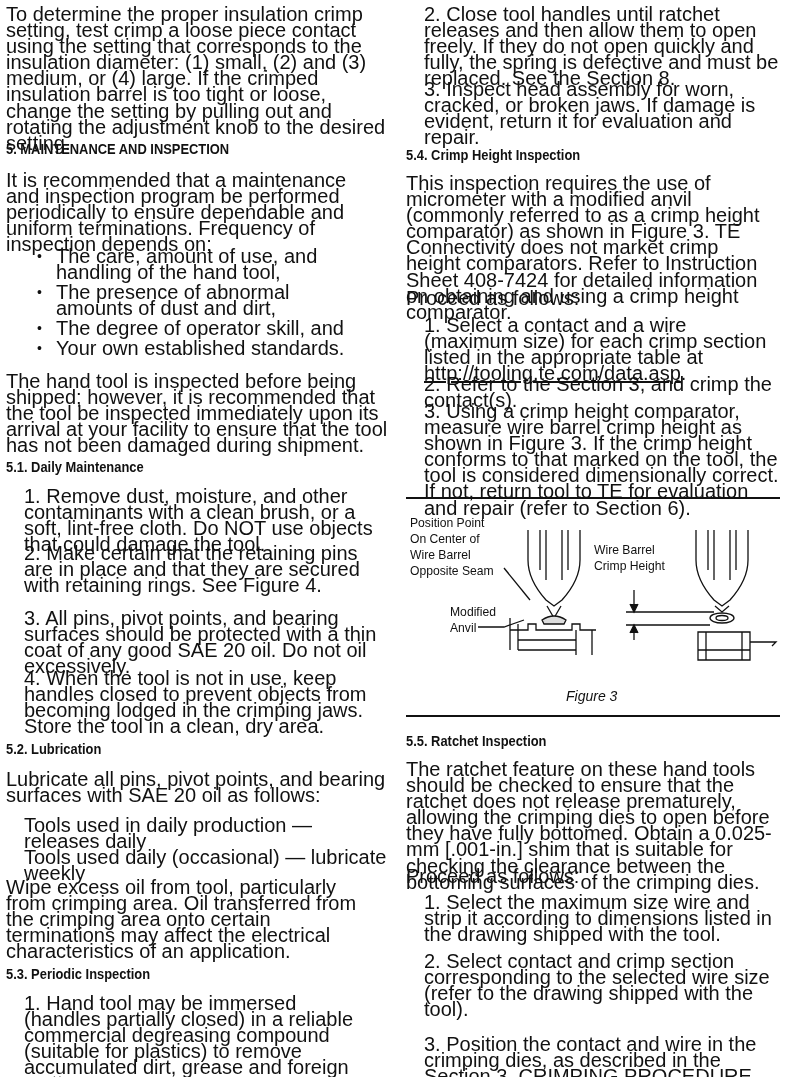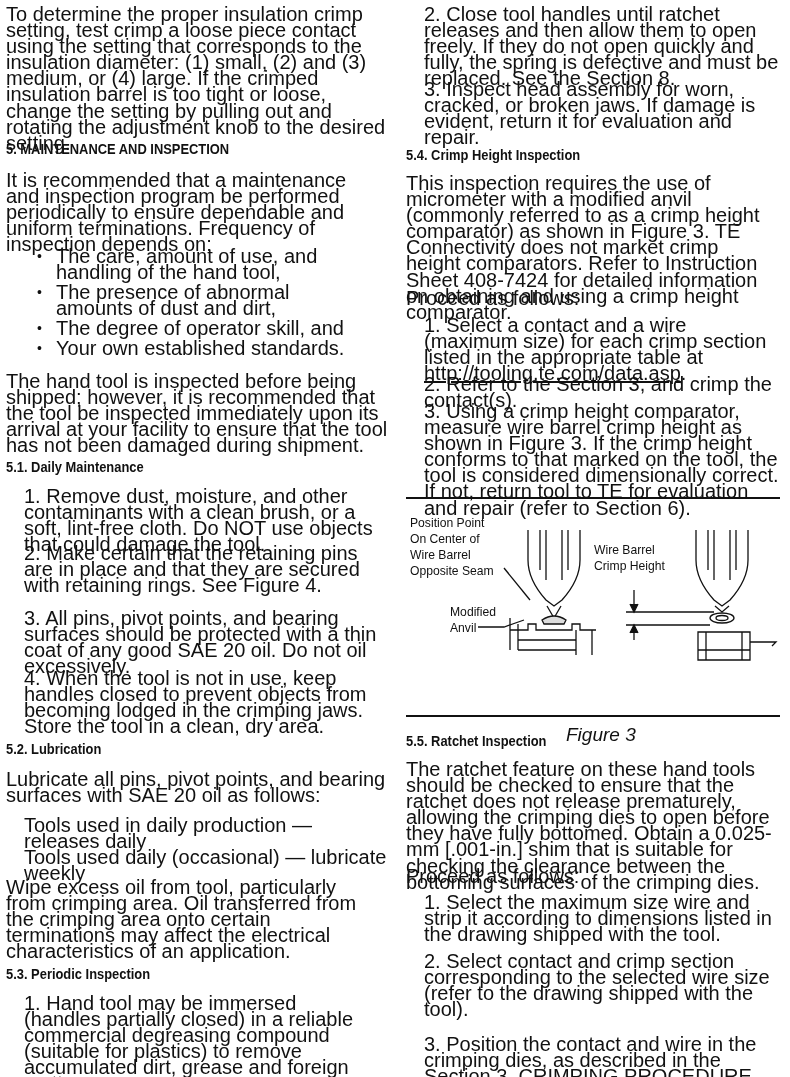--- a/index.html
+++ b/index.html
@@ -14,21 +14,21 @@
   .h1 { font-family: "Liberation Sans", sans-serif; font-weight: bold; font-size: 15px; transform: scaleX(0.86); transform-origin: left; white-space: nowrap; }
   .h2 { font-family: "Liberation Sans", sans-serif; font-weight: bold; font-size: 15px; transform: scaleX(0.86); transform-origin: left; white-space: nowrap; }
   .abs { position: absolute; left: 0; }
   .ind { padding-left: 18px; }
   ul { list-style: none; margin: 0; padding: 0; }
   ul li { position: relative; padding-left: 50px; }
   ul li::before { content: "\2022"; position: absolute; left: 31px; top: 0; font-size: 14px; }
   .rule { position: absolute; left: 0; width: 374px; height: 2px; background: #111; }
   a { color: #111; text-decoration: underline; }
   .fig-label { position: absolute; font-size: 13.5px; line-height: 16px; transform: scaleX(0.9); transform-origin: left; white-space: nowrap; }
-  .caption { position: absolute; font-style: italic; font-size: 19px; margin-top: 36px; }
+  .caption { position: absolute; font-style: italic; font-size: 14px; }
   svg { position: absolute; }
 </style>
 </head>
 <body>
 
 <div id="left" class="col">
   <p class="abs" style="top:6px;width:380px;">To determine the proper insulation crimp setting, test crimp a loose piece contact using the setting that corresponds to the insulation diameter: (1) small, (2) and (3) medium, or (4) large. If the crimped insulation barrel is too tight or loose, change the setting by pulling out and rotating the adjustment knob to the desired setting.</p>
 
   <div class="abs h1" style="top:140px;">5. MAINTENANCE AND INSPECTION</div>
   <p class="abs" style="top:172px;width:370px;">It is recommended that a maintenance and inspection program be performed periodically to ensure dependable and uniform terminations. Frequency of inspection depends on:</p>

